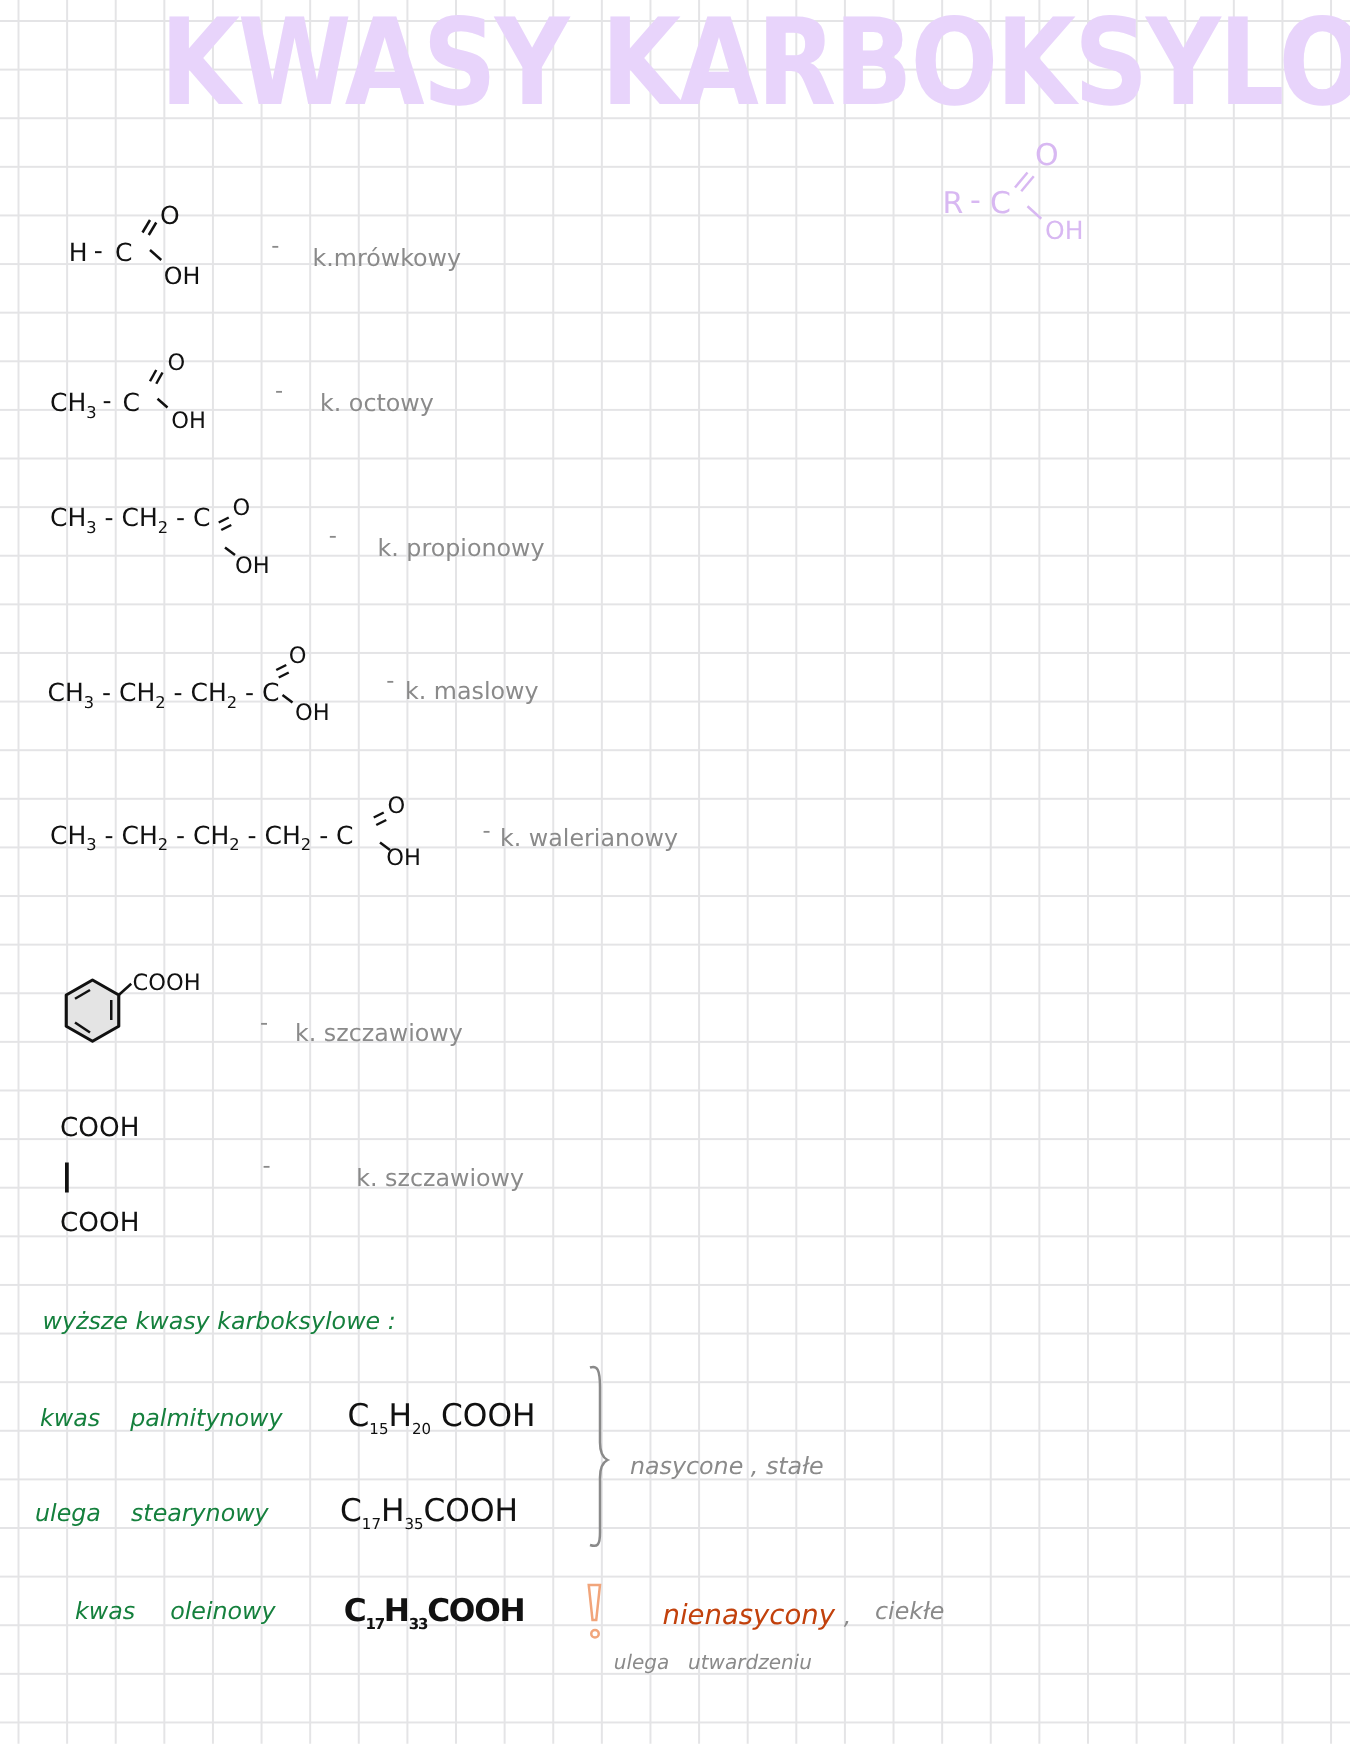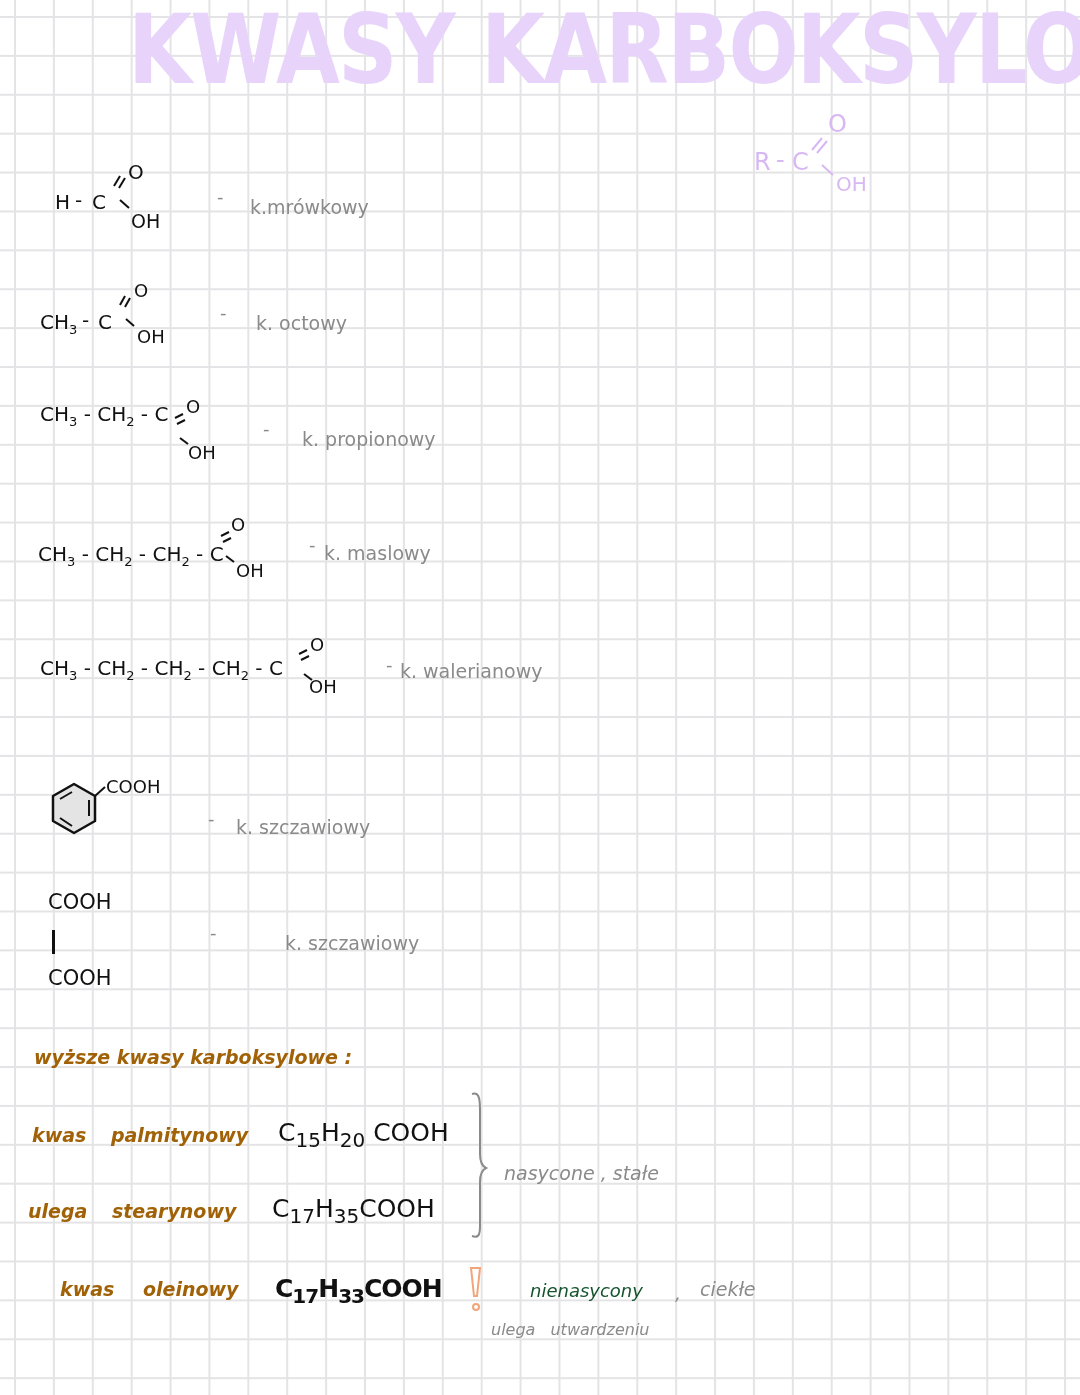--- a/index.html
+++ b/index.html
@@ -16,26 +16,26 @@
   .abs { position: absolute; white-space: nowrap; }
   .title {
     left: 128px; top: 2px; font-family: "DejaVu Sans", sans-serif;
     font-weight: bold; font-size: 96px; color: #e8d4fb; letter-spacing: -2px;
     transform: scaleX(0.86); transform-origin: left top; line-height: 1;
   }
   .formula { color: #111; font-family: "DejaVu Sans", sans-serif; font-size: 20px; }
   .formula sub { font-size: 13px; }
   .name { color: #8a8a8a; font-family: "DejaVu Sans", sans-serif; font-size: 19px; }
   .dash { color: #8a8a8a; font-size: 18px; }
-  .purple { color: #a16207; font-size: 19px; font-style: italic; font-weight: bold; }
-  .orange { color: #14532d; font-size: 18px; font-style: italic; }
+  .purple { color: #15803d; font-size: 19px; font-style: italic; }
+  .orange { color: #c2410c; font-size: 22px; font-style: italic; }
   .grey { color: #8a8a8a; font-size: 19px; font-style: italic; }
   .grey-small { color: #8a8a8a; font-size: 16px; font-style: italic; }
   .bigf { color: #111; font-size: 25px; }
-  .bigf sub { font-size: 20px; }
+  .bigf sub { font-size: 12px; }
   svg { position: absolute; overflow: visible; }
 </style>
 </head>
 <body>
 
 <div class="abs title">KWASY KARBOKSYLOWE</div>
 
 <div>
   <span class="abs" style="left:754px;top:148px;color:#d8b8f2;font-size:24px;">R</span>
   <span class="abs" style="left:776px;top:146px;color:#d8b8f2;font-size:24px;">-</span>

